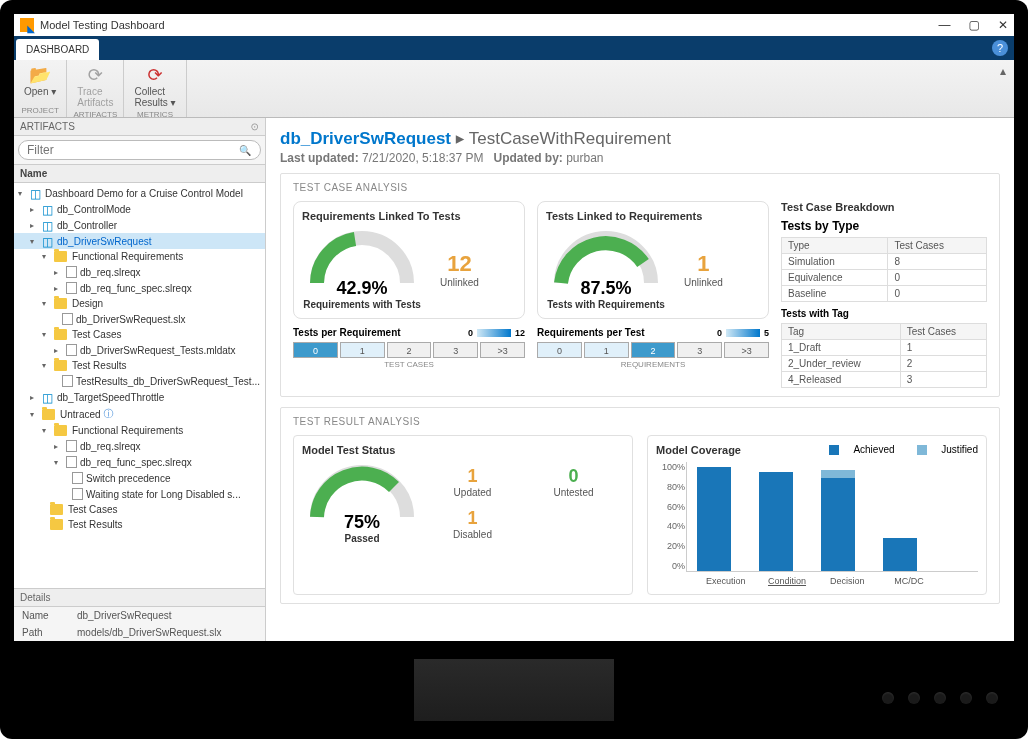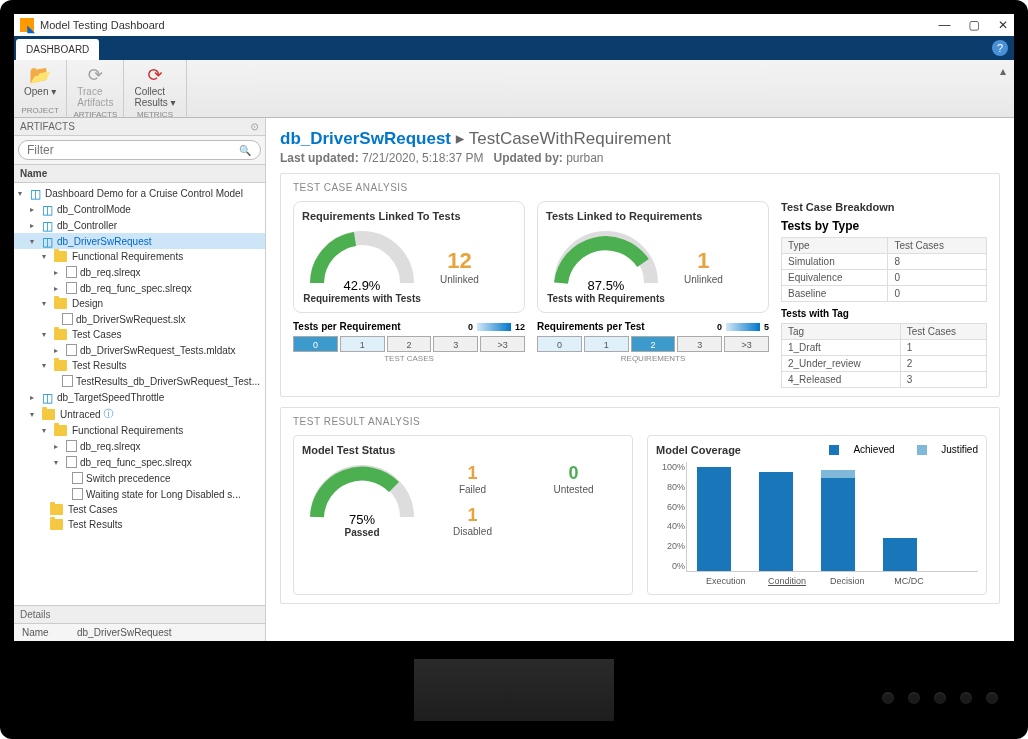--- a/index.html
+++ b/index.html
@@ -57,21 +57,21 @@
 
 .section{border:1px solid #e0e0e0;border-radius:2px;padding:8px 12px;margin-bottom:10px}
 .stitle{font-size:10px;color:#888;letter-spacing:.5px;margin-bottom:8px}
 .row{display:flex;gap:12px;align-items:flex-start}
 .card{border:1px solid #e0e0e0;border-radius:8px;padding:8px;flex-shrink:0}
 .cardtitle{font-size:11px;font-weight:600;margin-bottom:6px;color:#333}
 
 .gaugewrap{display:flex;align-items:center;gap:18px}
 .gauge{width:120px;text-align:center}
 .garc{position:relative;width:110px;height:60px;margin:0 auto}
-.gval{font-size:13px;font-weight:400;margin-top:-14px}
+.gval{font-size:18px;font-weight:700;margin-top:-14px}
 .gsub{font-size:10px;color:#333;font-weight:600}
 .bignum{font-size:22px;font-weight:600;color:#e8a33d;text-align:center}
 .bigsub{font-size:10px;color:#555}
 
 .hist{width:232px}
 .htitle{font-size:10px;font-weight:600;margin-bottom:4px;display:flex}
 .hleg{margin-left:auto;font-size:9px;display:flex;align-items:center;gap:4px}
 .grad{width:34px;height:8px;background:linear-gradient(90deg,#d0e8f5,#0077cc)}
 .hbars{display:flex;gap:2px}
 .hbar{flex:1;height:16px;border:1px solid #aaa;background:#f0f0f0;text-align:center;font-size:9px;line-height:16px;color:#555}
@@ -269,20 +269,24 @@
               <span>Test Results</span>
             </div>
     </div>
     <div class="details">
       <div class="panel-hdr">
               <span>Details</span>
             </div>
       <div class="drow">
               <span class="k">Name</span>
               <span>db_DriverSwRequest</span>
+            </div>
+      <div class="drow">
+              <span class="k">Path</span>
+              <span>models/db_DriverSwRequest.slx</span>
             </div>
     </div>
   </div>
 
   <div class="main">
     <div class="crumb">
       <span class="a">db_DriverSwRequest</span>
       <span class="b">▸</span>
       <span class="b">TestCaseWithRequirement</span>
     </div>
@@ -421,21 +425,21 @@
                 <path d="M10,55 A45,45 0 0 1 100,55" stroke="#ddd" stroke-width="14" fill="none"></path>
                 <path d="M10,55 A45,45 0 0 1 87,25" stroke="#4caf50" stroke-width="14" fill="none"></path>
               </svg>
               <div class="gval">75%</div>
               <div class="gsub">Passed</div>
             </div>
             <div style="flex:1">
               <div style="display:flex">
                 <div class="stnum">
                         <div class="n orange">1</div>
-                        <div class="l">Failed</div>
+                        <div class="l">Updated</div>
                       </div>
                 <div class="stnum">
                         <div class="n green">0</div>
                         <div class="l">Untested</div>
                       </div>
               </div>
               <div style="display:flex;margin-top:10px">
                 <div class="stnum">
                         <div class="n orange">1</div>
                         <div class="l">Disabled</div>

